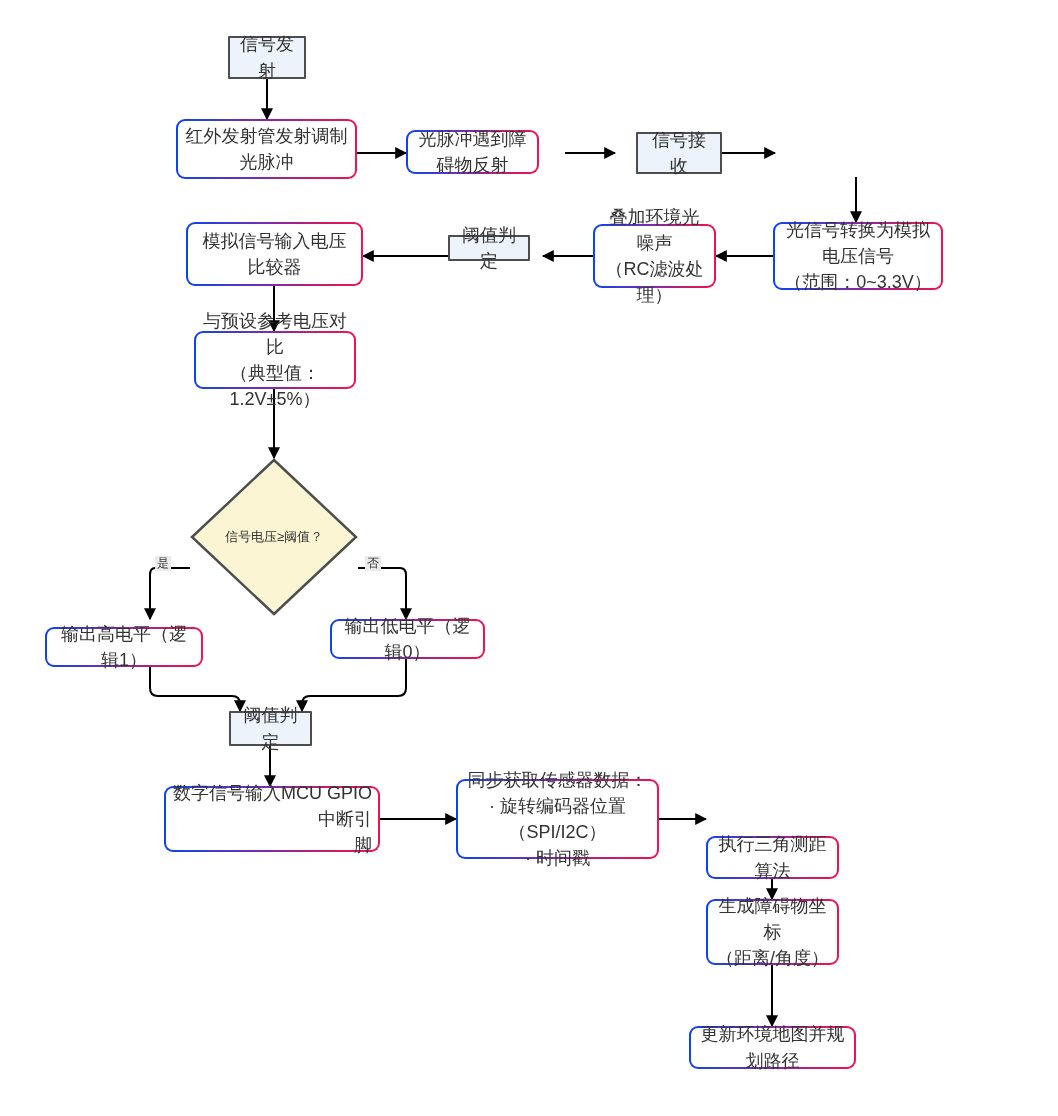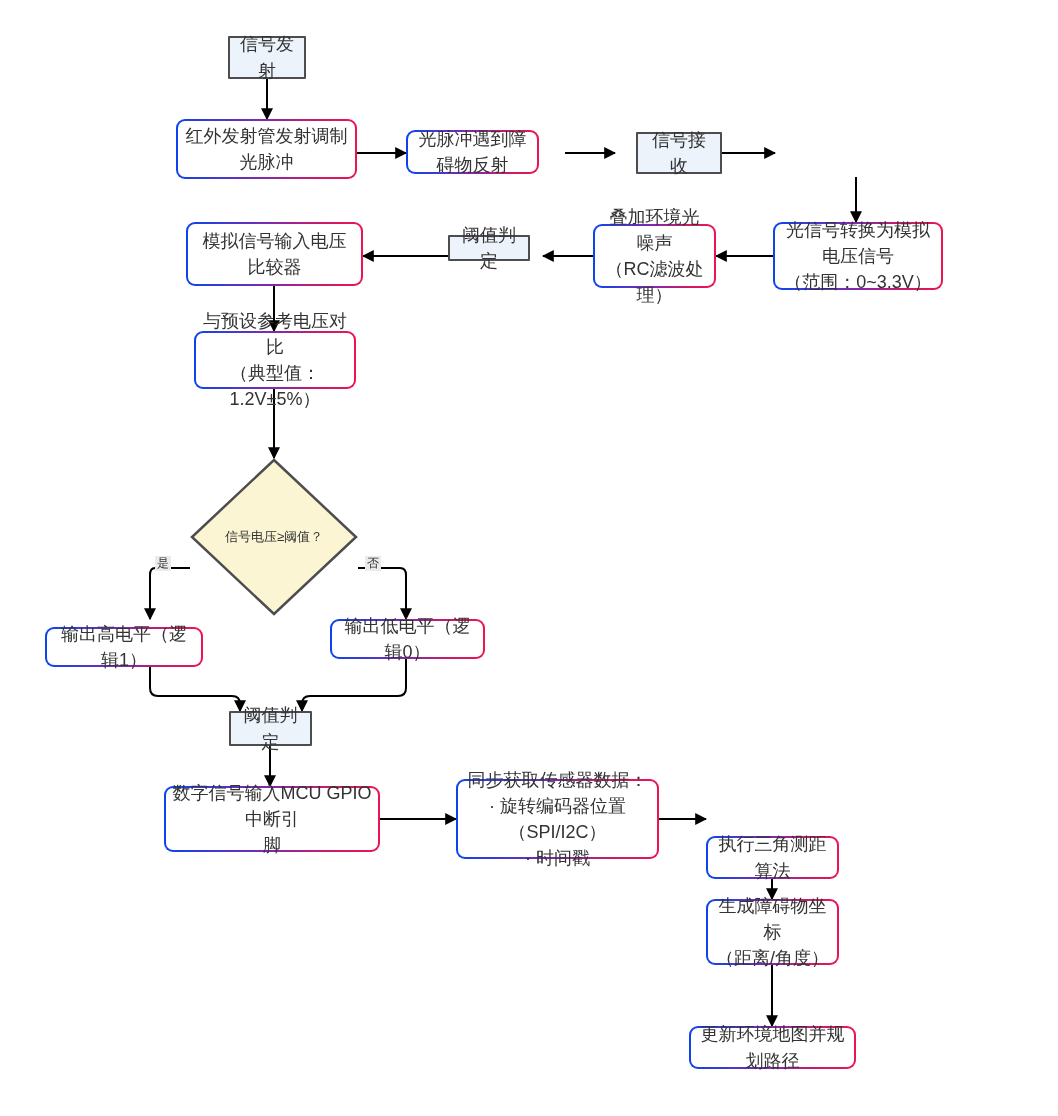--- a/index.html
+++ b/index.html
@@ -195,21 +195,21 @@
   </div>
 
   <div class="node process" style="left:330px; top:619px; width:155px; height:40px;">
     <span class="txt">输出低电平（逻辑0）</span>
   </div>
 
   <div class="node terminal" style="left:229px; top:711px; width:83px; height:35px;">
     <span class="txt">阈值判定</span>
   </div>
 
-  <div class="node process" style="left:164px; top:786px; width:216px; height:66px;">
+  <div class="node process" style="left:164px; top:786px; width:216px; height:66px;text-align:right;">
     <span class="txt">数字信号输入MCU GPIO中断引
 脚</span>
   </div>
 
   <div class="node process" style="left:456px; top:779px; width:203px; height:80px;">
     <span class="txt">同步获取传感器数据：
 · 旋转编码器位置（SPI/I2C）
 · 时间戳</span>
   </div>
 

